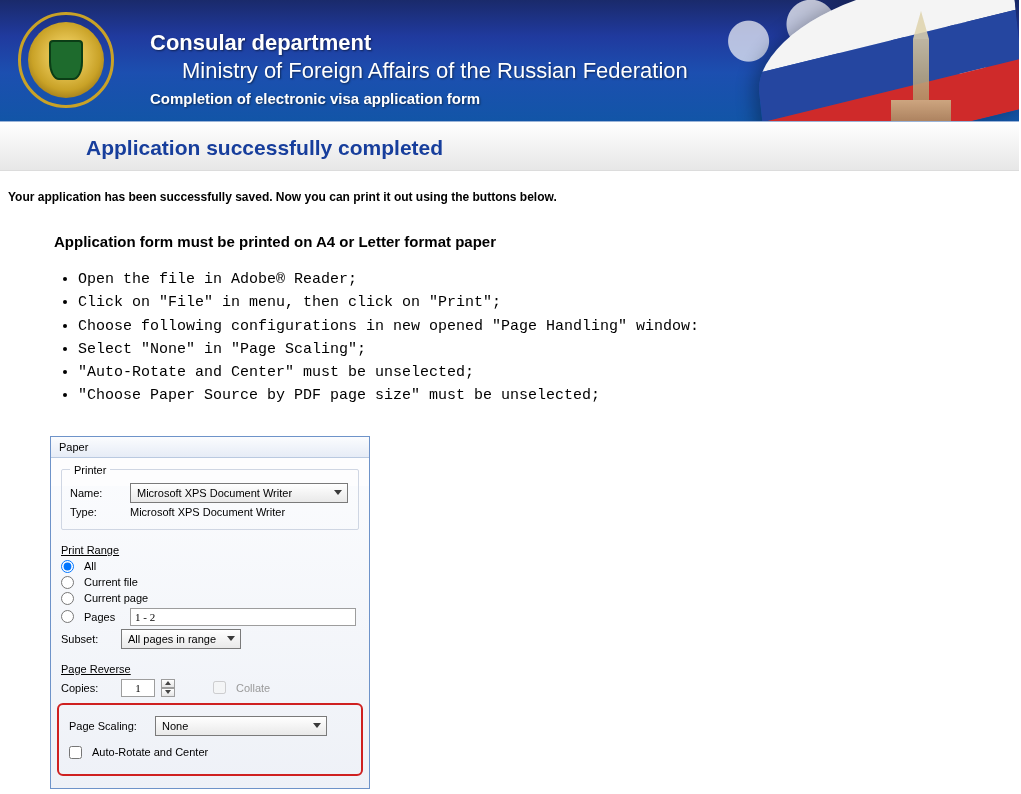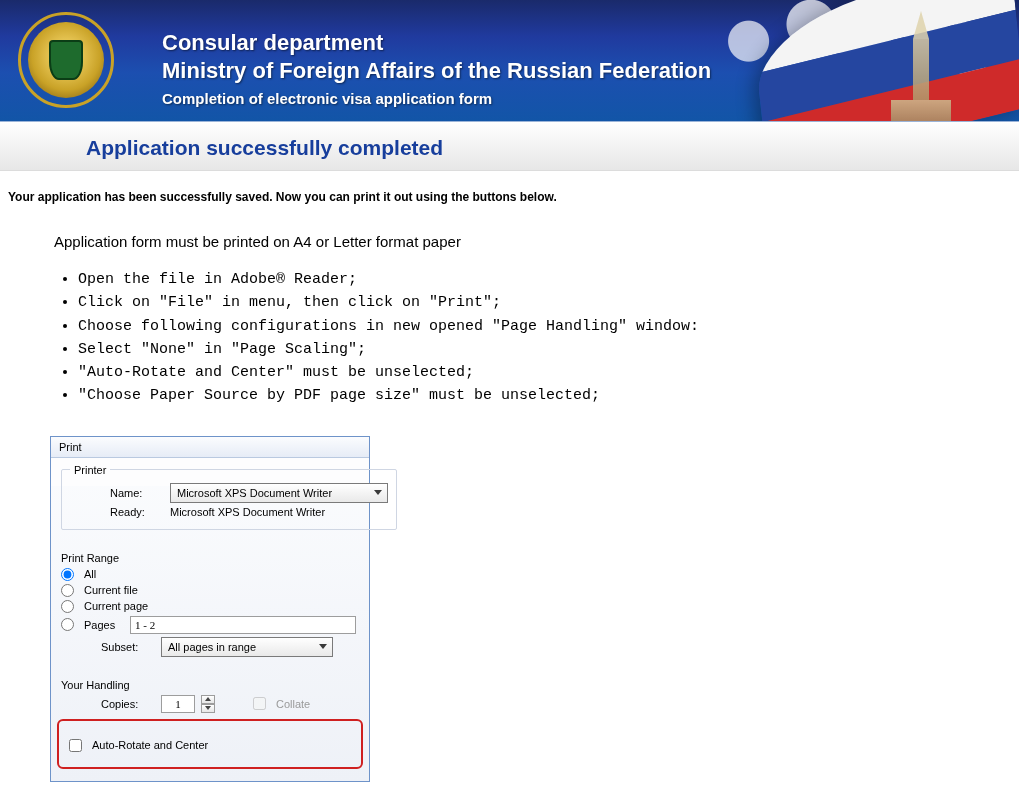--- a/index.html
+++ b/index.html
@@ -79,26 +79,26 @@
     border-left: 8px solid transparent;
     border-right: 8px solid transparent;
     border-bottom: 28px solid #e0d4ad;
   }
   .building .base {
     width: 60px; height: 24px;
     background: linear-gradient(#cdbb8f,#a8936a);
   }
   .banner-text {
     position: absolute;
-    left: 162px; top: 30px;
+    left: 150px; top: 30px;
     color: #fff;
     text-shadow: 1px 1px 2px rgba(0,0,0,.5);
   }
   .banner-text .line1 { font-size: 22px; font-weight: bold; }
-  .banner-text .line2 { font-size: 22px; font-weight: bold; margin-top: 2px;}
+  .banner-text .line2 { font-size: 22px; font-weight: normal; margin-top: 2px; margin-left: 32px;}
   .banner-text .line3 { font-size: 15px; font-weight: bold; margin-top: 6px;}
   
   .greybar {
     width: 1019px;
     background: linear-gradient(#ffffff,#e7e7e7);
     border-bottom: 1px solid #dcdcdc;
     padding: 14px 0 10px 86px;
     box-sizing: border-box;
   }
   .greybar .title {
@@ -109,21 +109,21 @@
   
   .bodytext {
     padding: 18px 12px 0 8px;
     font-size: 12px;
     font-weight: bold;
     line-height: 1.35;
   }
   .section-heading {
     margin: 28px 8px 18px 54px;
     font-size: 15px;
-    font-weight: normal;
+    font-weight: bold;
     font-family: Verdana, Arial, sans-serif;
   }
   ul.steps {
     margin: 0 16px 0 58px;
     padding: 0 0 0 20px;
     font-family: Liberation Mono, monospace;
     font-size: 15px;
     line-height: 1.55;
   }
   
@@ -142,23 +142,23 @@
     border-bottom: 1px solid #b9c9e0;
     padding: 4px 8px;
     font-size: 11px;
   }
   .dlg-body {
     background:
       linear-gradient(#fdfdfe 0 28px, transparent 28px),
       linear-gradient(#fbfcfe,#eef1f7);
     padding: 6px 10px 12px 10px;
   }
-  .grp-label { color:#000; margin: 22px 0 4px; }
+  .grp-label { color:#000; margin: 14px 0 4px; text-decoration: underline; }
   .row { display:flex; align-items:center; margin: 3px 0; gap:6px;}
-  .lbl { width: 54px; margin-left: 40px; }
+  .lbl { width: 54px; }
   select.combo, .combo {
     -webkit-appearance:none; appearance:none;
     height: 20px;
     border: 1px solid #7a7a7a;
     background: linear-gradient(#ffffff,#e9e9e9);
     font: 11px Tahoma, Arial, sans-serif;
     padding: 1px 20px 1px 6px;
     box-sizing: border-box;
     position: relative;
   }
@@ -235,35 +235,35 @@
 <ul class="steps">
   <li>Open the file in Adobe® Reader;</li>
   <li>Click on "File" in menu, then click on "Print";</li>
   <li>Choose following configurations in new opened "Page Handling" window:</li>
   <li>Select "None" in "Page Scaling";</li>
   <li>"Auto-Rotate and Center" must be unselected;</li>
   <li>"Choose Paper Source by PDF page size" must be unselected;</li>
 </ul>
 
 <div class="dlg">
-  <div class="dlg-titlebar">Print</div>
+  <div class="dlg-titlebar">Paper</div>
   <div class="dlg-body">
 
     <fieldset class="frame">
       <legend>Printer</legend>
       <div class="row">
         <span class="lbl">Name:</span>
         <span class="combo-wrap">
           <select class="combo" style="width:218px">
             <option>Microsoft XPS Document Writer</option>
           </select>
         </span>
       </div>
       <div class="row">
-        <span class="lbl">Ready:</span>
+        <span class="lbl">Type:</span>
         <span>Microsoft XPS Document Writer</span>
       </div>
     </fieldset>
 
     <div class="grp-label">Print Range</div>
     <div class="row">
       <input type="radio" checked="" style="">
       <span>All</span>
     </div>
     <div class="row">
@@ -275,40 +275,48 @@
       <span>Current page</span>
     </div>
     <div class="row">
       <input type="radio" style="">
       <span style="width:40px">Pages</span>
       <input class="pagesbox" value="1 - 2" style="">
     </div>
     <div class="row">
       <span class="lbl">Subset:</span>
       <span class="combo-wrap">
-        <select class="combo" style="width:172px">
+        <select class="combo" style="width:120px">
           <option>All pages in range</option>
         </select>
       </span>
     </div>
 
-    <div class="grp-label">Your Handling</div>
+    <div class="grp-label">Page Reverse</div>
     <div class="row">
       <span class="lbl">Copies:</span>
       <input class="numbox" value="1" style="">
       <span class="spin">
           <div class="up"></div>
           <div class="dn"></div>
         </span>
       <span style="width:26px"></span>
       <input type="checkbox" disabled="" style="">
       <span class="collate">Collate</span>
     </div>
 
     <div class="redbox">
+      <div class="row">
+        <span style="width:80px">Page Scaling:</span>
+        <span class="combo-wrap">
+          <select class="combo" style="width:172px">
+            <option>None</option>
+          </select>
+        </span>
+      </div>
       <div class="row" style="margin-top:10px">
         <input type="checkbox" style="">
         <span>Auto-Rotate and Center</span>
       </div>
     </div>
 
   </div>
 </div>
 
 </body></html>

